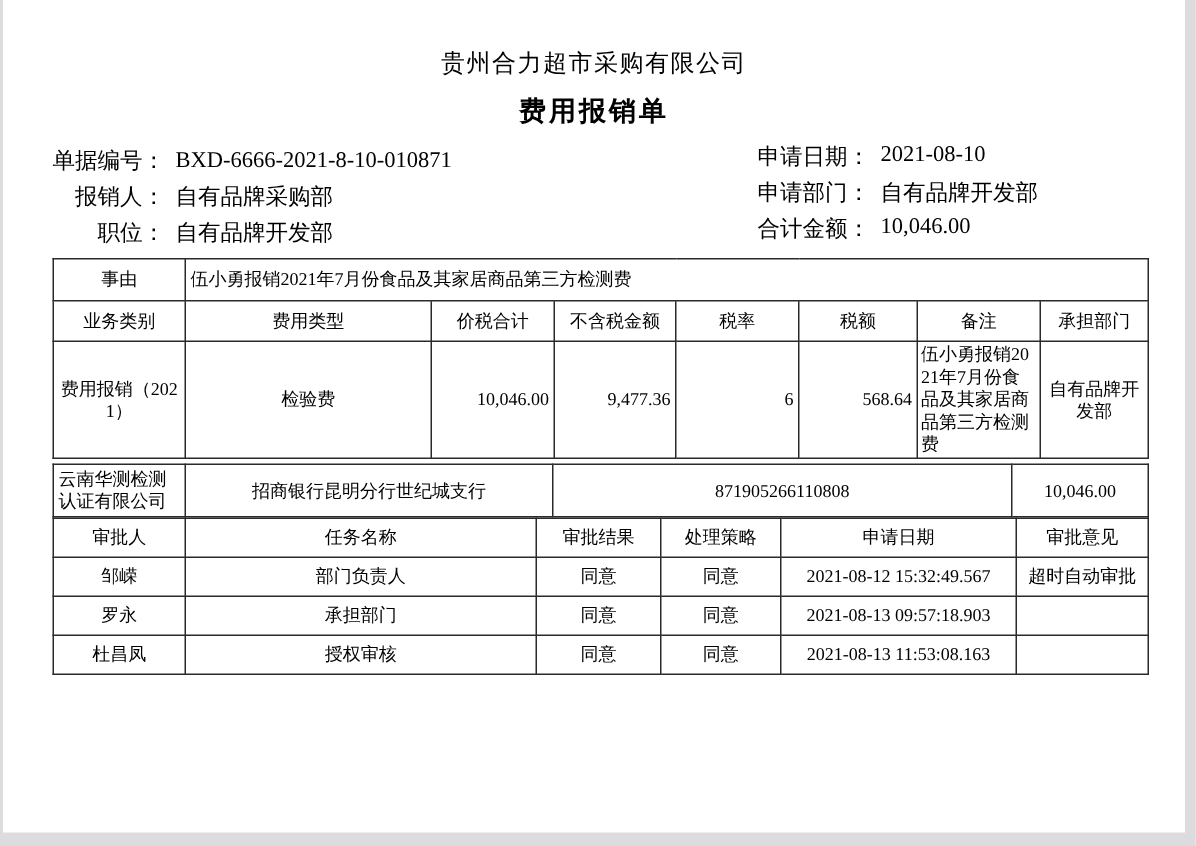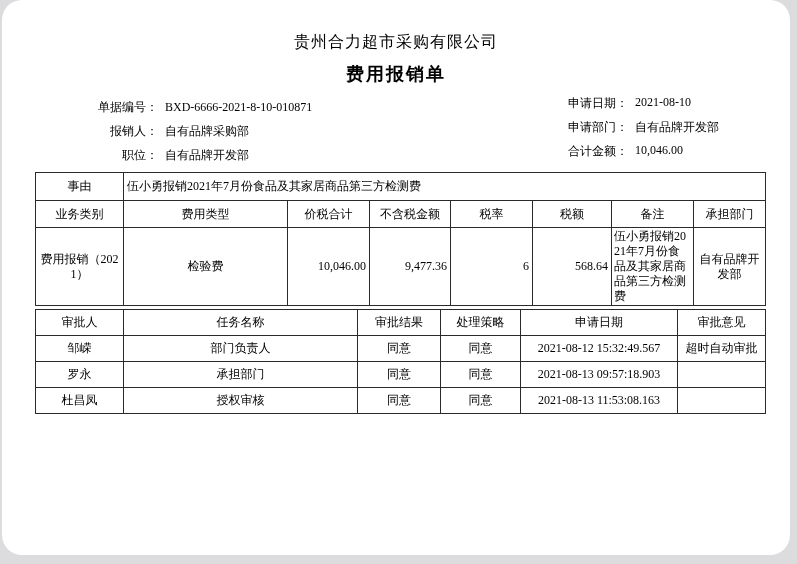--- a/index.html
+++ b/index.html
@@ -8,39 +8,37 @@
     font-family: "Liberation Serif", "DejaVu Serif", serif;
     color: #000;
     background: #dcdcdf;
     overflow: hidden;
   }
   .page {
     position: absolute;
     left: 2px; top: 0;
     width: 788px; height: 555px;
     background: #ffffff;
-    border-radius: 20px;
   }
   .company-title {
     margin-top: 32px;
     text-align: center;
     font-size: 16px;
     letter-spacing: 1px;
   }
   .form-title {
     margin-top: 9px;
     text-align: center;
     font-size: 18px;
     font-weight: bold;
     letter-spacing: 2px;
   }
   .info {
     margin-top: 9px;
-    font-size: 12px;
-    padding-left: 48px;
+    font-size: 15px;
   }
   .info-row {
     position: relative;
     height: 24px;
     display: flex;
     align-items: center;
   }
   .info-label {
     display: inline-block;
     width: 108px;
@@ -160,20 +158,26 @@
     </table>
 
   <table class="tbl payee-table">
     <colgroup>
       <col style="width:88px">
         <col style="width:245px">
         <col style="width:306px">
         <col style="width:91px">
     </colgroup>
     <tbody>
+    <tr class="h-payee">
+      <td class="cell-left">云南华测检测认证有限公司</td>
+      <td>招商银行昆明分行世纪城支行</td>
+      <td>871905266110808</td>
+      <td>10,046.00</td>
+    </tr>
   </tbody>
     </table>
 
   <table class="tbl approval-table">
     <colgroup>
       <col style="width:88px">
         <col style="width:234px">
         <col style="width:83px">
       <col style="width:80px">
         <col style="width:157px">

